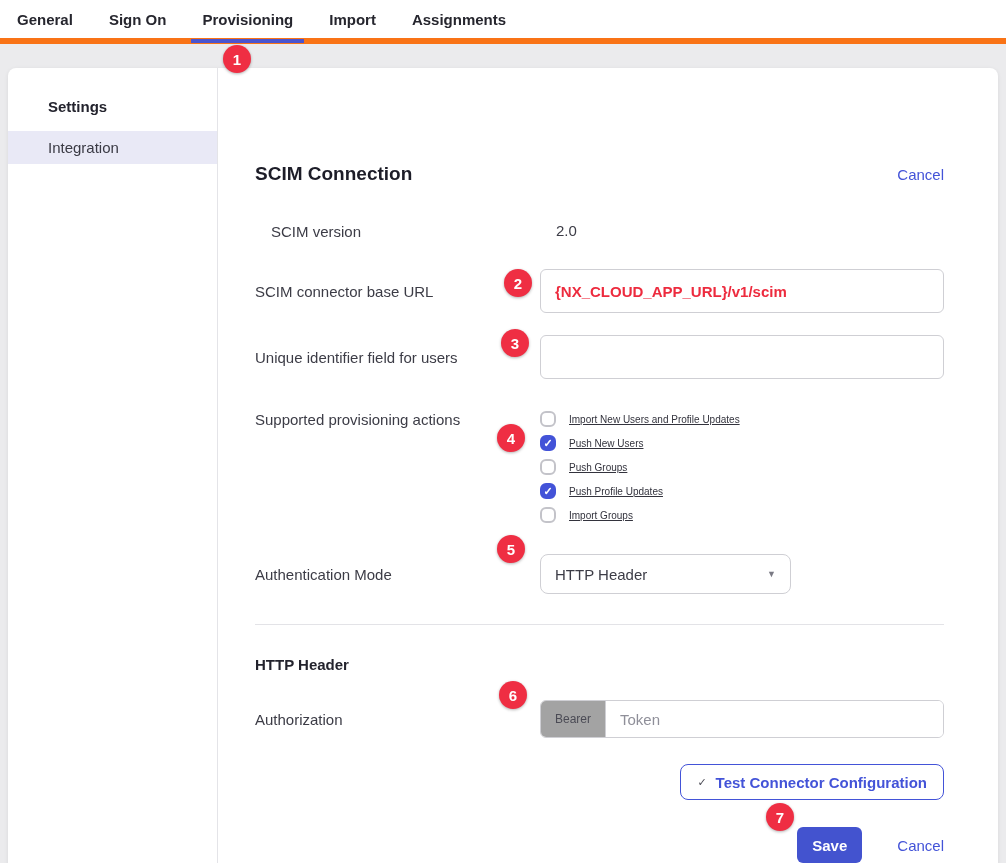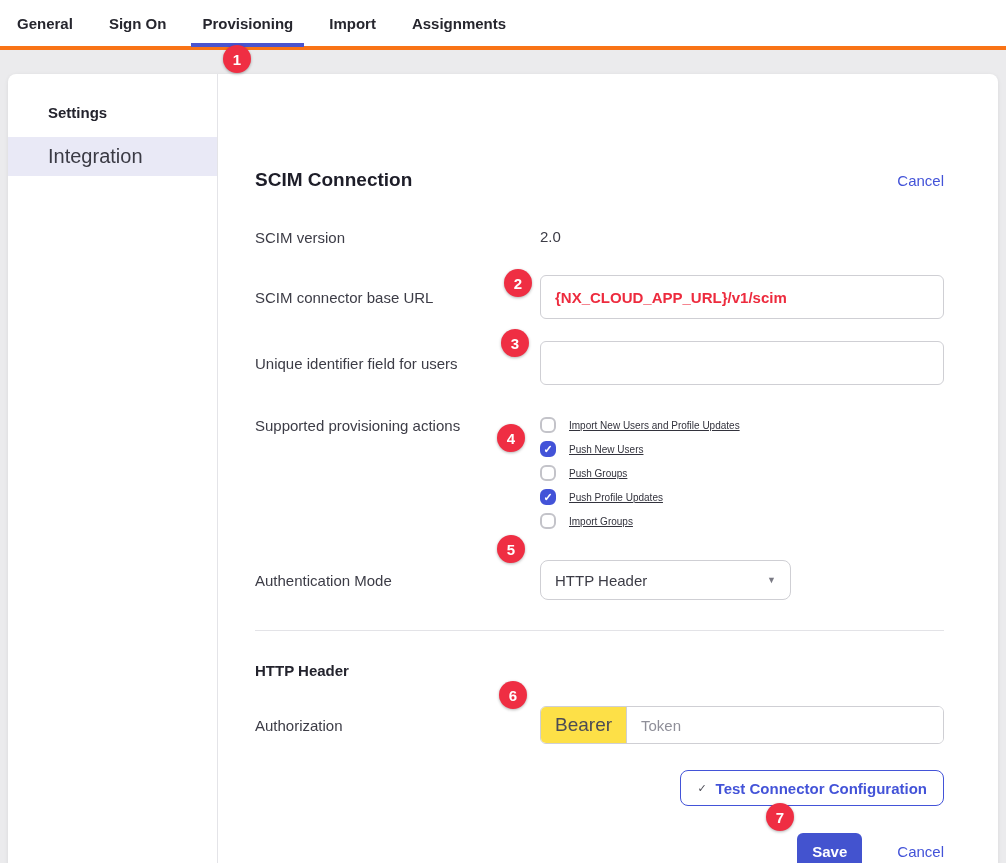--- a/index.html
+++ b/index.html
@@ -7,22 +7,22 @@
   body {
     font-family:"Liberation Sans", sans-serif;
     background:#ebebed;
     color:#2b2b35;
     position:relative;
     overflow:hidden;
   }
   
   .topbar {
     background:#ffffff;
-    height:50px;
-    border-bottom:4px solid #f97316;
+    height:44px;
+    border-bottom:6px solid #f97316;
     display:flex;
     align-items:center;
     padding-left:17px;
   }
   .tab {
     font-size:15px;
     font-weight:700;
     color:#26262e;
     margin-right:36px;
     height:44px;
@@ -55,21 +55,21 @@
     padding-top:30px;
   }
   .sidebar-heading {
     font-size:15px;
     font-weight:700;
     color:#23232d;
     padding-left:40px;
     margin-bottom:16px;
   }
   .sidebar-item {
-    font-size:20px;
+    font-size:15px;
     color:#3a3a44;
     padding:8px 0 8px 40px;
     cursor:pointer;
   }
   .sidebar-item.active { background:#e9e9f6; }
   
   .main {
     flex:1;
     padding:0 54px 40px 37px;
   }
@@ -89,21 +89,21 @@
   }
   .form-row { display:flex; align-items:center; }
   .form-row.top { align-items:flex-start; }
   .form-label {
     width:285px;
     flex-shrink:0;
     font-size:15px;
     color:#3c3c46;
   }
   .control { flex:1; max-width:404px; }
-  .row-version { margin-top:37px; }
+  .row-version { margin-top:37px;margin-left:16px; }
   .static-value { font-size:15px; color:#3c3c46; }
   .text-input {
     width:100%;
     height:44px;
     border:1px solid #cfcfd4;
     border-radius:6px;
     padding:0 14px;
     font-family:"Liberation Sans", sans-serif;
     font-size:15px;
     color:#3c3c46;
@@ -175,26 +175,26 @@
   .input-group {
     display:flex;
     width:100%;
     height:38px;
     border:1px solid #cfcfd4;
     border-radius:6px;
     overflow:hidden;
     background:#fff;
   }
   .input-prefix {
-    background:#fde047;
+    background:#a3a3a3;
     border-right:1px solid #cfcfd4;
     display:flex;
     align-items:center;
     padding:0 14px;
-    font-size:19px;
+    font-size:12px;
     color:#4b4b55;
   }
   .input-group input {
     border:none;
     outline:none;
     flex:1;
     padding:0 14px;
     font-family:"Liberation Sans", sans-serif;
     font-size:15px;
     color:#3c3c46;

